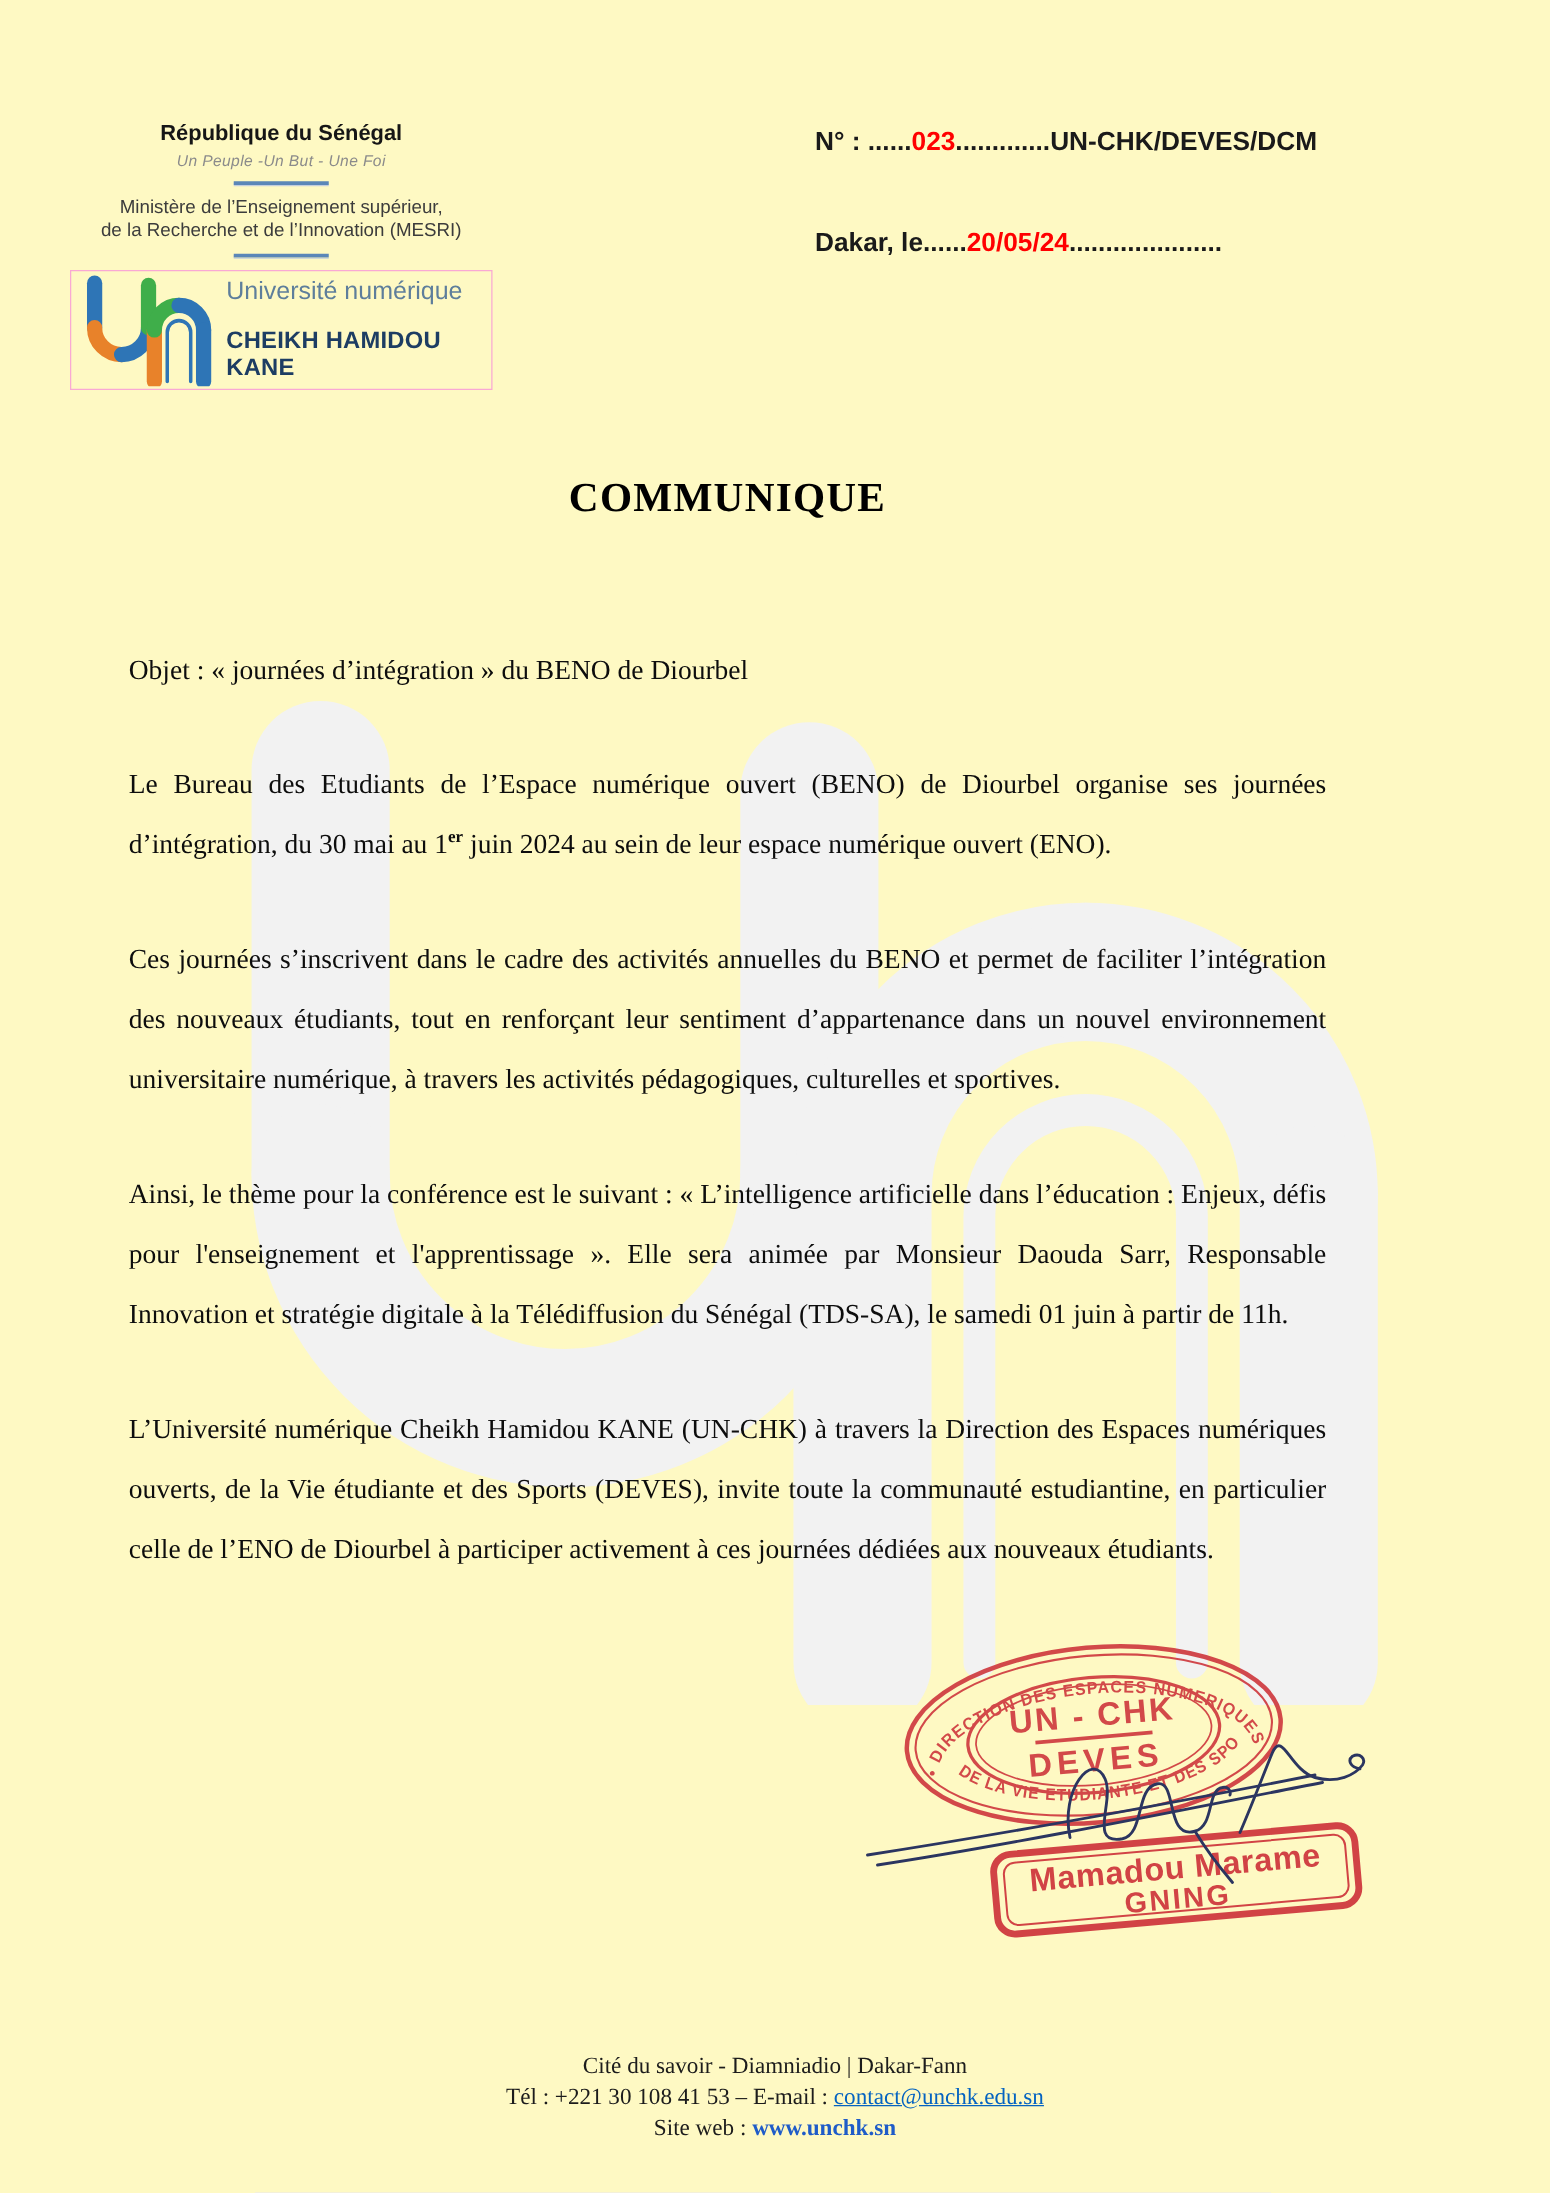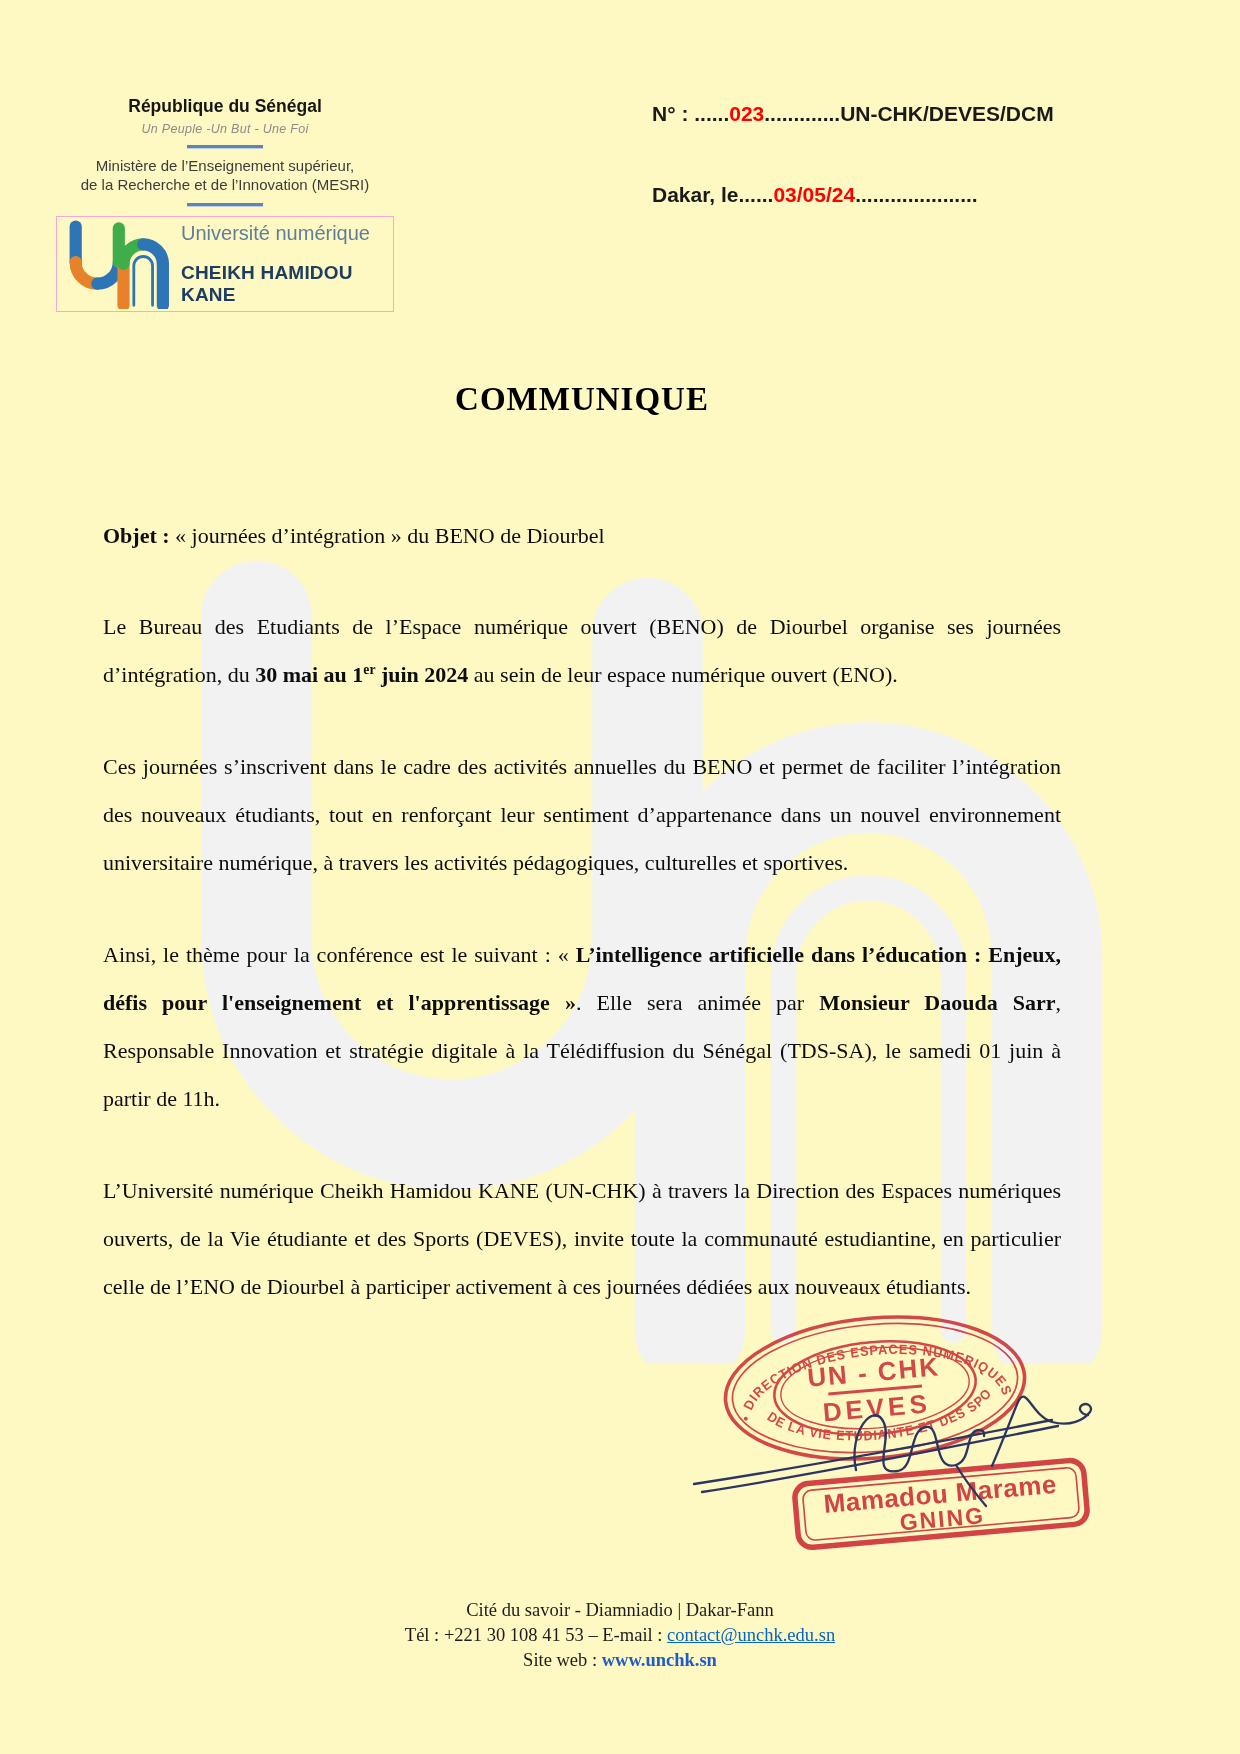--- a/index.html
+++ b/index.html
@@ -28,29 +28,29 @@
   .date-line{margin-top:57px;}
   .red{color:#ff0000;}
 
   
   .title{position:absolute;top:381px;left:103px;width:958px;margin:0;text-align:center;
          font-size:33px;font-weight:700;letter-spacing:1px;color:#000;z-index:1;}
   .body{position:absolute;top:512px;left:103px;width:958px;font-size:22px;line-height:48px;
         text-align:justify;color:#0d0d0d;z-index:1;}
   .objet{margin:0 0 43px 0;text-align:left;}
   .para{margin:0 0 44px 0;}
-  .rb{font-weight:700;}
+  .rb{font-weight:400;}
   .body sup{font-size:.62em;line-height:0;vertical-align:super;font-weight:700;}
 
   
   .stamp-svg{position:absolute;left:660px;top:1280px;width:460px;height:310px;z-index:2;}
   .stamp-svg text{font-family:"Liberation Sans",sans-serif;font-weight:700;}
 
   
-  .footer{position:absolute;left:0;top:1598px;width:100%;text-align:center;
+  .footer{position:absolute;left:0;top:1641px;width:100%;text-align:center;
           font-size:18.5px;line-height:25px;color:#1c1c1c;z-index:1;}
   .email{color:#0563c1;text-decoration:underline;cursor:pointer;}
   .site{color:#1f5cc8;font-weight:700;text-decoration:none;cursor:pointer;text-align:center;}
 </style>
 </head>
 <body>
 
 <div class="page">
 
   <svg class="watermark" viewBox="0 0 120 96" aria-hidden="true">
@@ -92,21 +92,21 @@
       </svg>
       <div class="logo-text">
         <div class="uni">Université numérique</div>
         <div class="chk">CHEIKH HAMIDOU KANE</div>
       </div>
     </div>
   </div>
 
   <div class="hdr-right">
     <div class="ref-line"><span>N° : ......</span><span class="red">023</span><span>.............UN-CHK/DEVES/DCM</span></div>
-    <div class="date-line"><span>Dakar, le......</span><span class="red">03/05/24</span><span>.....................</span></div>
+    <div class="date-line"><span>Dakar, le......</span><span class="red">20/05/24</span><span>.....................</span></div>
   </div>
 
   <h1 class="title">COMMUNIQUE</h1>
 
   <main class="body">
     <p class="objet"><span class="rb">Objet :</span><span> « journées d’intégration » du BENO de Diourbel</span></p>
     <div>
         <p class="para"><span>Le Bureau des Etudiants de l’Espace numérique ouvert (BENO) de Diourbel organise ses journées d’intégration, du </span><span class="rb">30 mai au 1</span><sup class="rb">er</sup><span class="rb"> juin 2024</span><span> au sein de leur espace numérique ouvert (ENO).</span></p>
         <p class="para"><span>Ces journées s’inscrivent dans le cadre des activités annuelles du BENO et permet de faciliter l’intégration des nouveaux étudiants, tout en renforçant leur sentiment d’appartenance dans un nouvel environnement universitaire numérique, à travers les activités pédagogiques, culturelles et sportives.</span></p>
         <p class="para"><span>Ainsi, le thème pour la conférence est le suivant : « </span><span class="rb">L’intelligence artificielle dans l’éducation : Enjeux, défis pour l'enseignement et l'apprentissage »</span><span>. Elle sera animée par </span><span class="rb">Monsieur Daouda Sarr</span><span>, Responsable Innovation et stratégie digitale à la Télédiffusion du Sénégal (TDS-SA), le samedi 01 juin à partir de 11h.</span></p>

